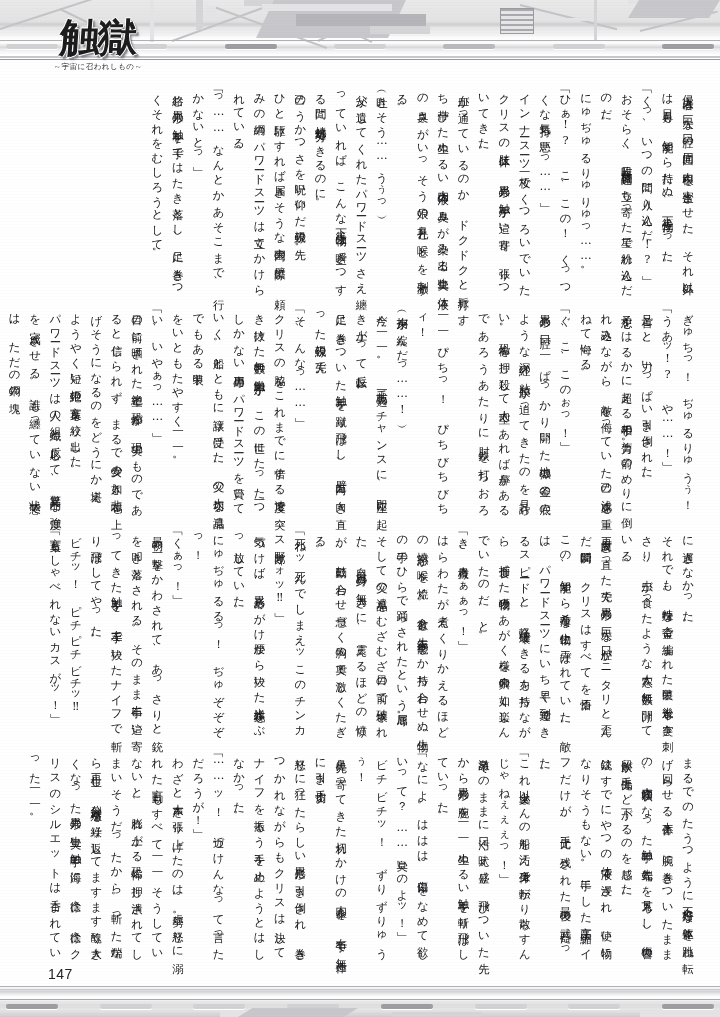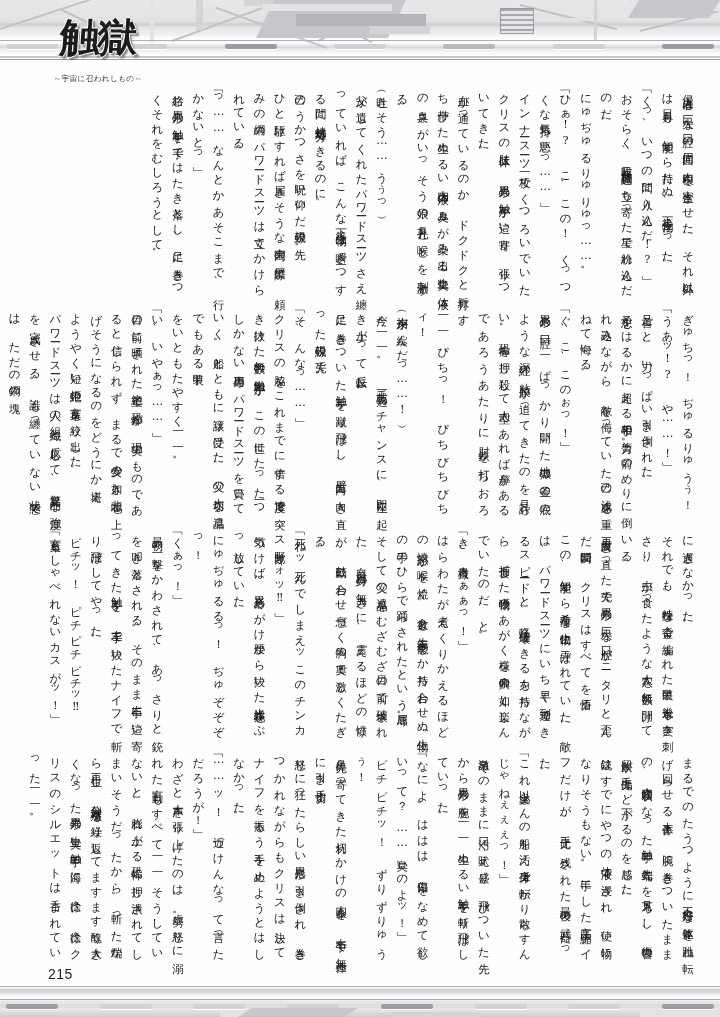--- a/index.html
+++ b/index.html
@@ -120,21 +120,21 @@
     color: #1c1c1c;
     display: block;
     text-shadow:
        1px 0 0 #ffffff, -1px 0 0 #ffffff,
        0 1px 0 #ffffff, 0 -1px 0 #ffffff,
        2px 2px 0 #8a8a8e, 3px 3px 2px rgba(0,0,0,.35);
     transform: skewX(-4deg);
   }
   #title-logo .sub {
     display: block;
-    margin-top: 16px;
+    margin-top: 4px;
     font-size: 7.5px;
     line-height: 9px;
     color: #2a2a2a;
     letter-spacing: .5px;
     text-shadow: 0 0 2px #ffffff, 0 0 2px #ffffff;
   }
 
   
   .tate {
     position: absolute;
@@ -276,21 +276,21 @@
 銃はすでにやつの体液で浸され、使い物になりそうもない。手にした高圧縮ナイフだけが、手元に残された最後の武器だった。
 「これ以上父さんの船を汚え身体で転がり散らすんじゃねぇぇぇっ！」
 激昂そのままに口汚く吠え盛り、飛びついた先から異形の腕を——生ぬるい触手を斬り飛ばしていった。
 「なによ。ははは、傷口をなめて欲しいって？　……臭いのよッ！」
 ビチビチッ！　ずりずりゅうぅ！
 鼻先に寄ってきた切れかけの肉傘を、右手で無造作に引き千切る。
 怒りに狂ったらしい異形に引き倒され、巻きつかれながらもクリスは決してナイフを振るう手を止めようとはしなかった。
 「……ッ！　近づけんなって言っただろうが！」
 わざと大声を張り上げたのは、虚勢。怒りに溺れた言動もすべて——そうしていないと、膨れ上がる恐怖に押し潰されてしまいそうだったから。斬った端から再生し、分裂増殖を繰り返してますます醜く大きくなった異形の生臭い触手の海に、徐々に、徐々にクリスのシルエットは呑まれていった——。</div>
 
-  <div id="page-number">215</div>
+  <div id="page-number">147</div>
 
   <div class="hull-band" id="hull-bottom">
     <div class="rule" style="top:1px; height:1px; background:#b4b4b8;"></div>
     <div class="rule" style="top:4px; height:1px; background:#cccccf;"></div>
     <div class="rule" style="top:14px;height:1px; background:#a8a8ad;"></div>
 
     <div class="slot-row" style="top:19px;">
       <div class="slot dark"></div>
       <div class="slot light"></div>
       <div class="slot light"></div>

